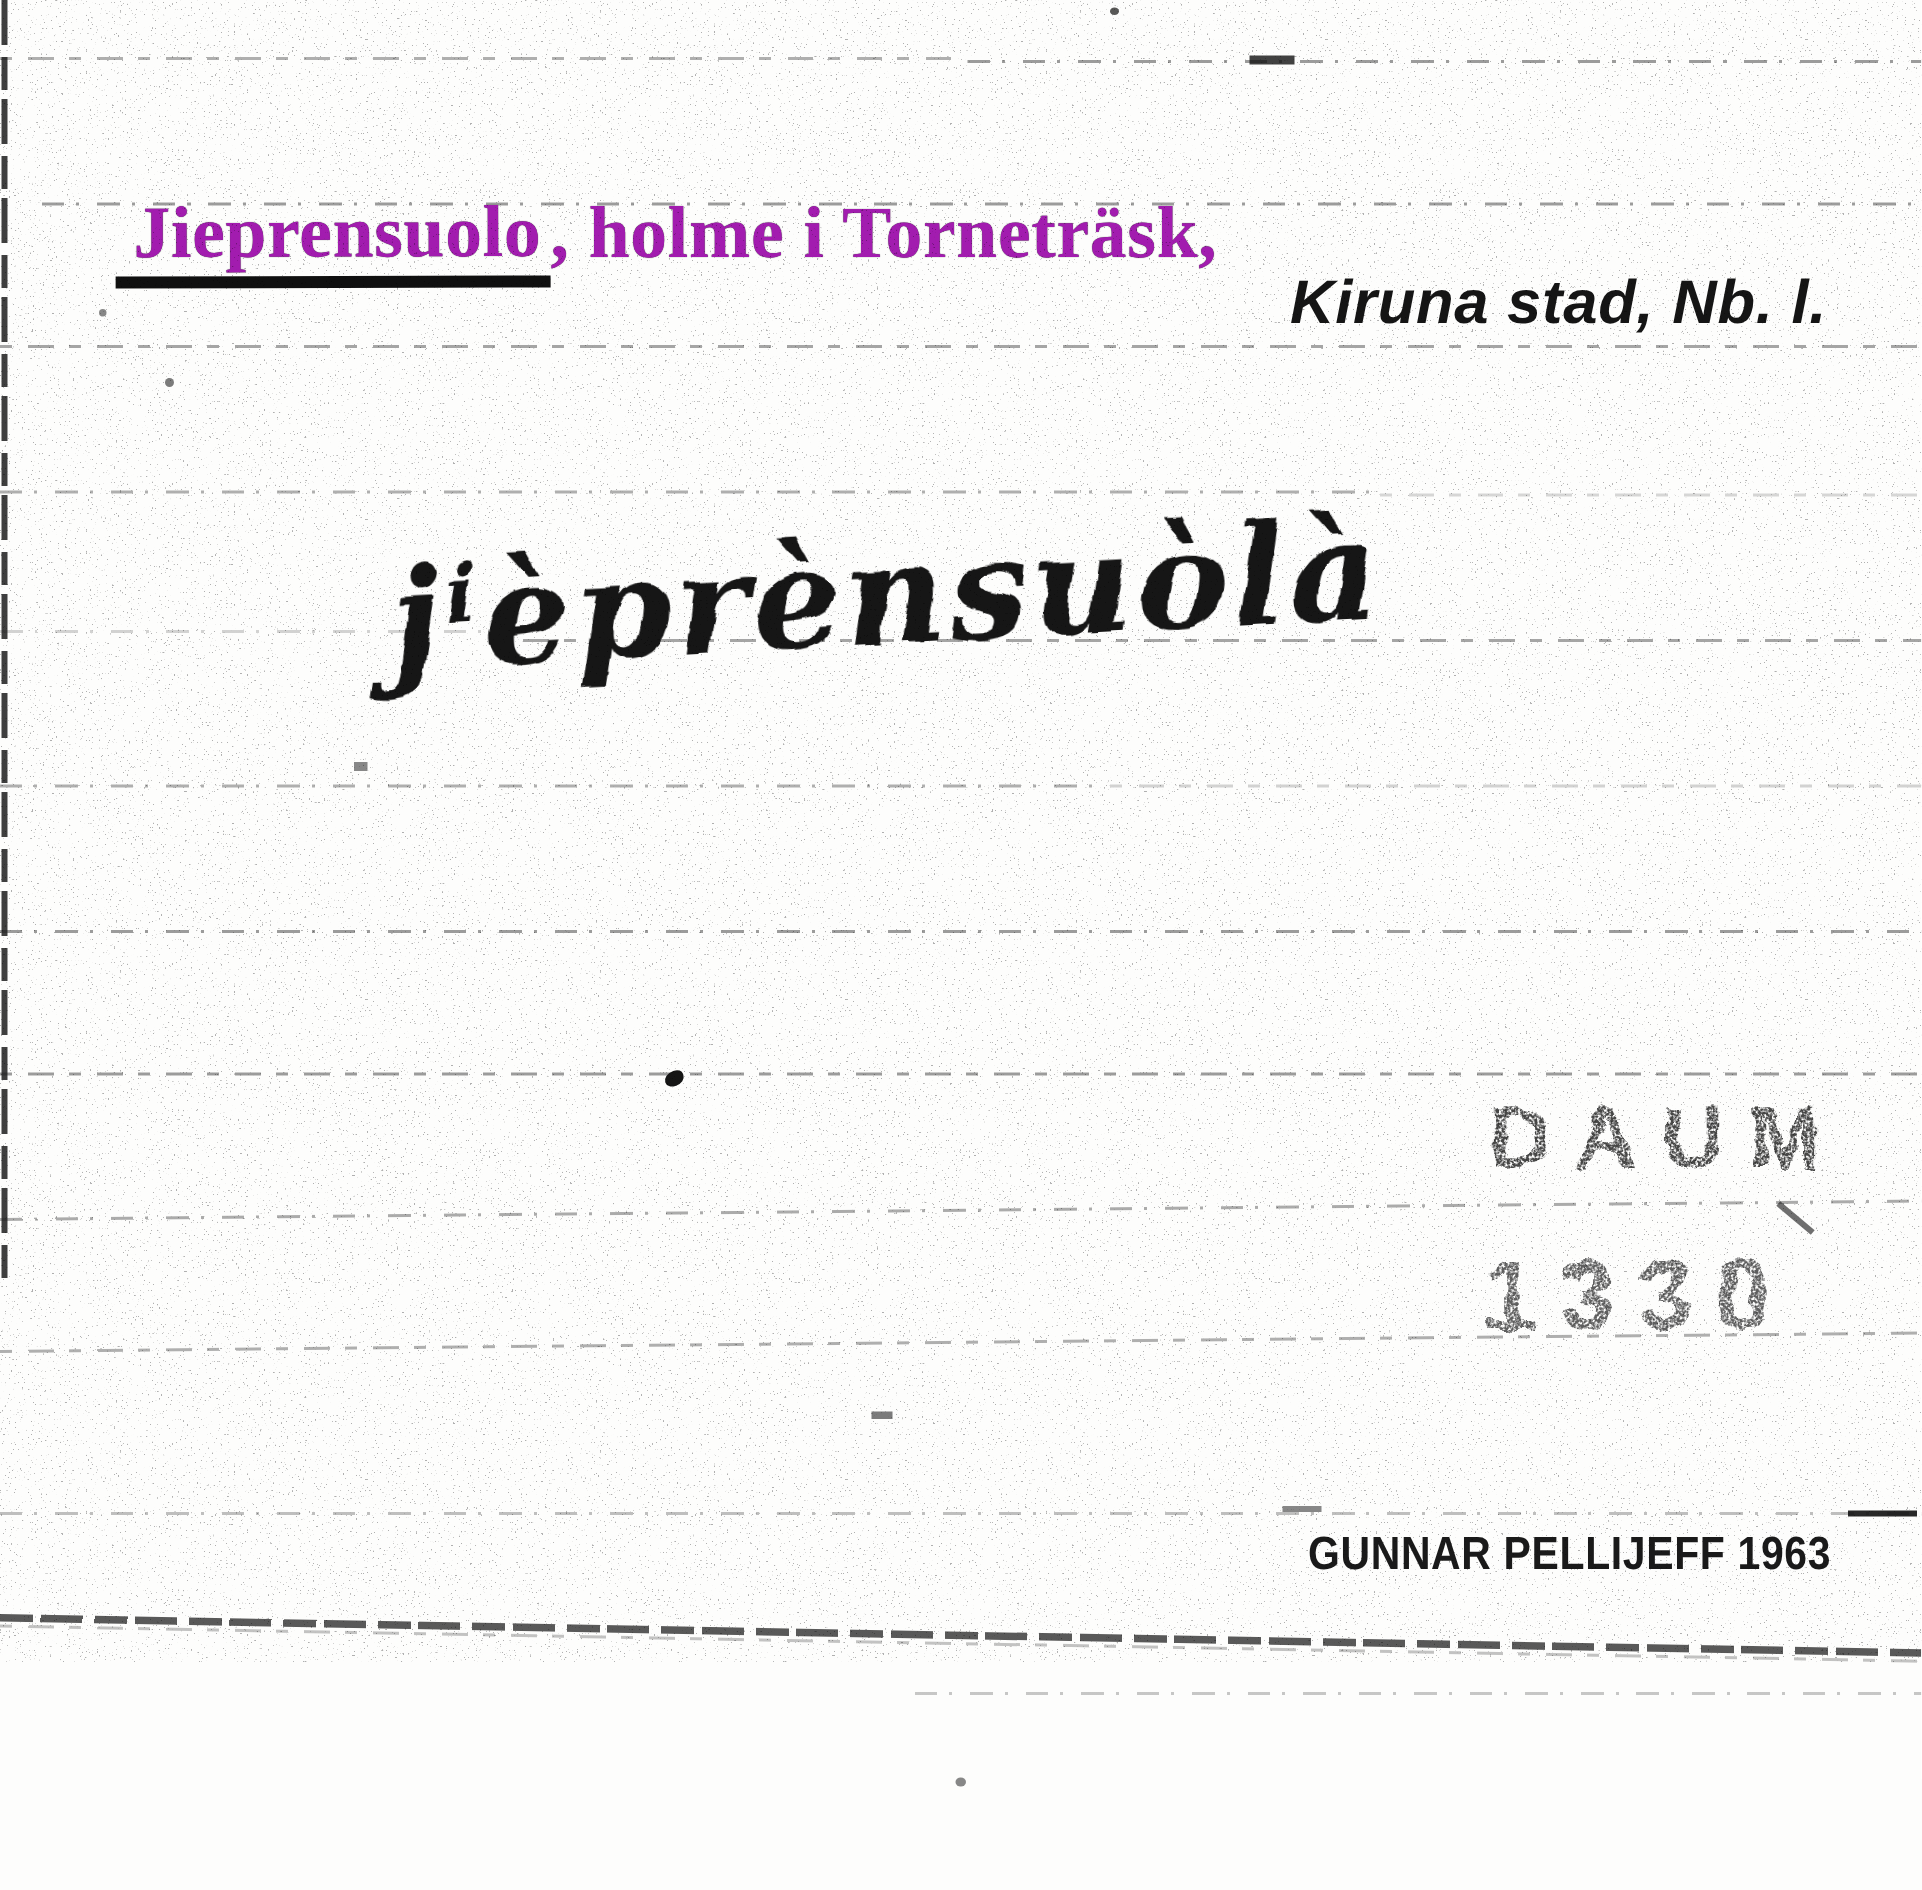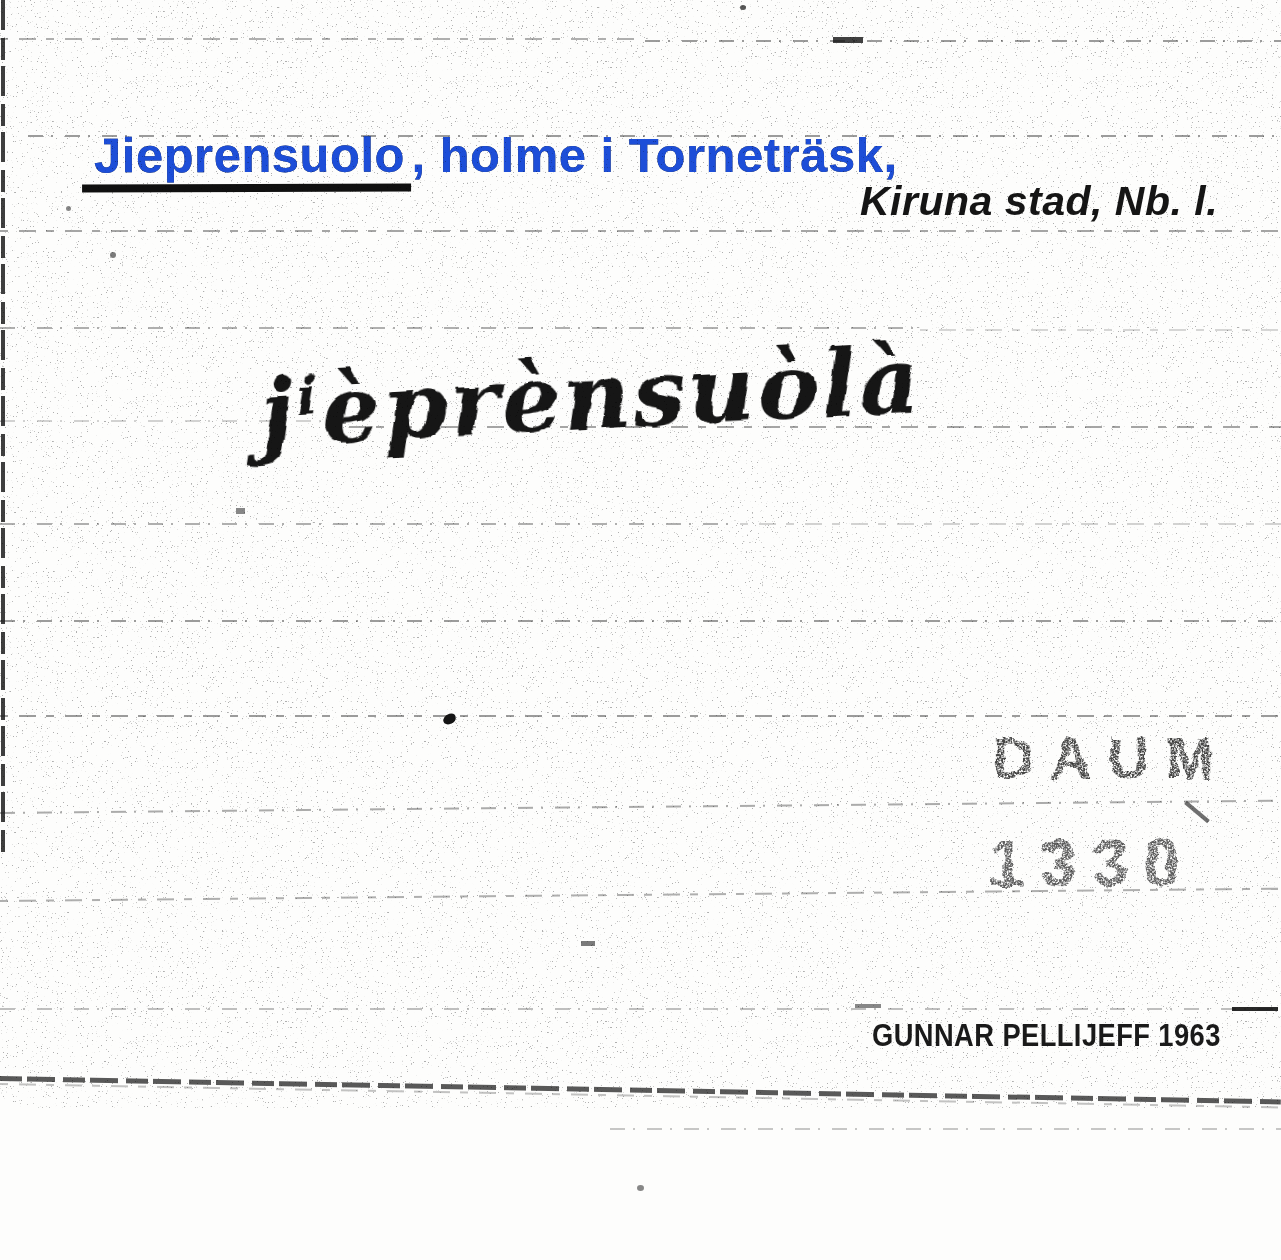--- a/index.html
+++ b/index.html
@@ -7,23 +7,23 @@
     position:relative;
     width:1281px;height:1260px;
     background:#fdfdfc;
     overflow:hidden;
     font-family:"Liberation Mono",monospace;
     color:#161616;
   }
   
   .tw{
     position:absolute;
-    font-family:Liberation Sans, sans-serif;
+    font-family:Liberation Serif, serif;
     font-weight:700;
-    color:#1d4ed8;
+    color:#a21caf;
     white-space:pre;
     text-shadow:0 0 0.6px rgba(0,0,0,.85);
   }
   .title{left:38px;top:74px;font-size:49px;line-height:54px;letter-spacing:0.5px;}
   .headword{display:inline-block;border-bottom:8px solid #101010;padding:0 6px 2px 12px;margin-left:-12px;transform:rotate(-0.15deg);}
   .meaning{left:183px;top:551px;font-size:49px;line-height:56px;}
   .reference{left:185px;top:651px;font-size:49px;line-height:56px;}
   .underdot{
     position:absolute;left:443px;top:714px;width:13px;height:10px;
     background:#151515;border-radius:60% 40% 55% 45%;transform:rotate(-18deg);

